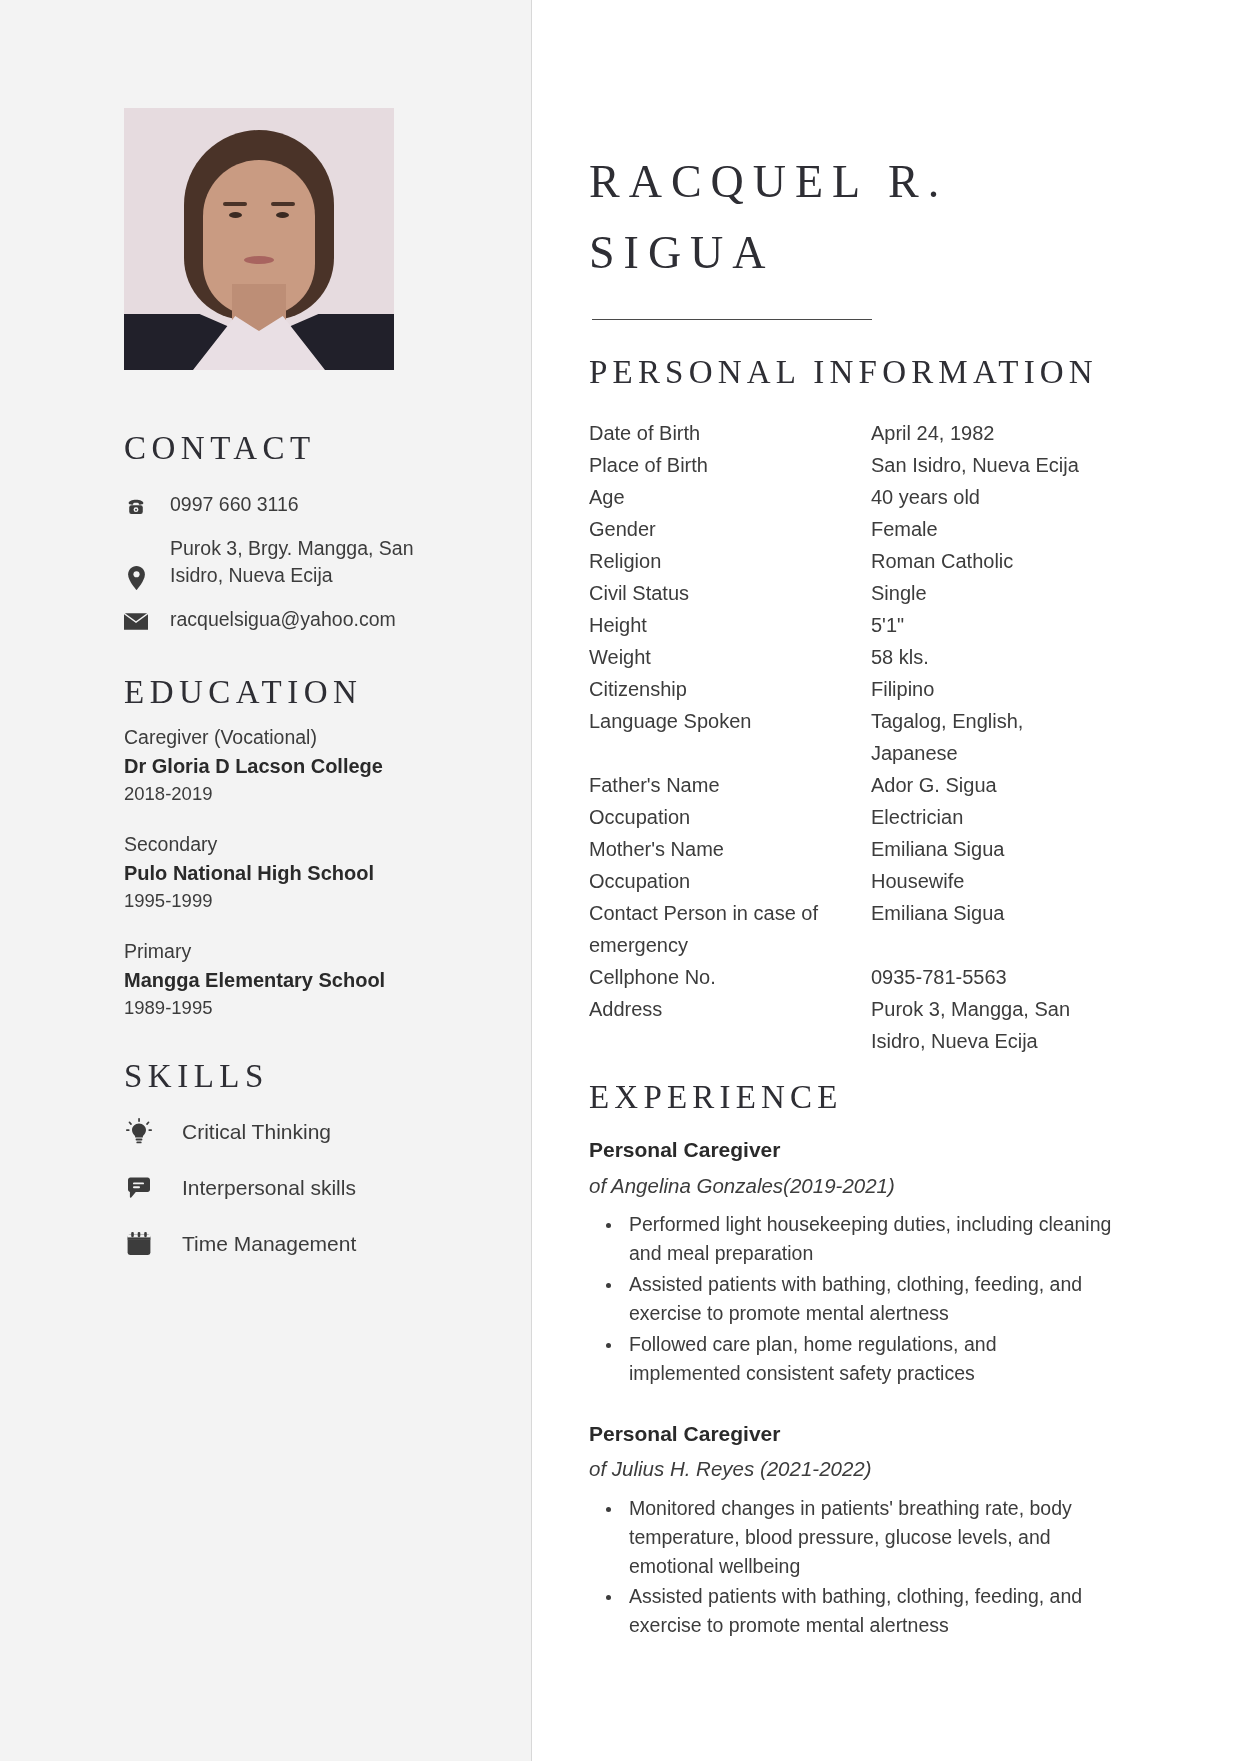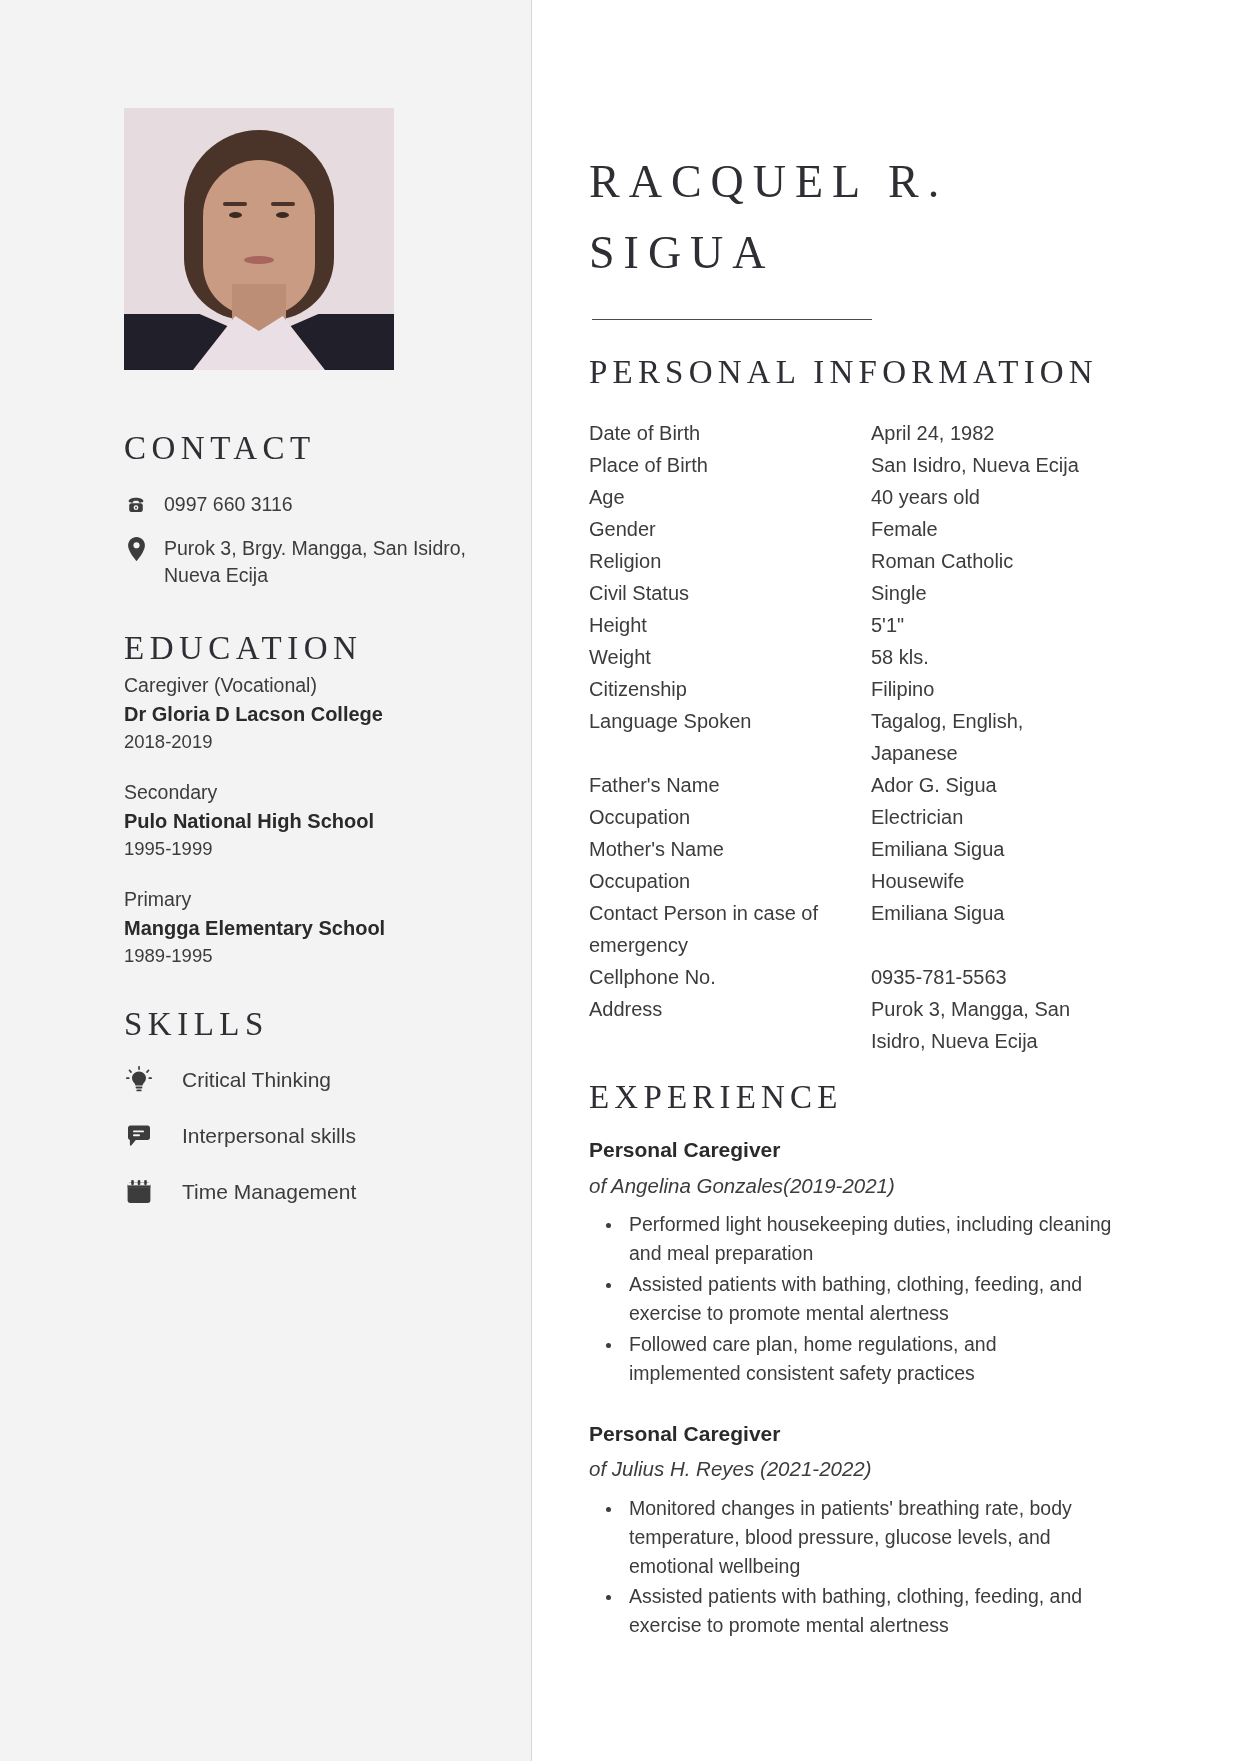--- a/index.html
+++ b/index.html
@@ -69,37 +69,37 @@
     color:#2e2e34;
     font-weight:400;
   }
   h2.contact-head { margin-top:60px; }
   h2.education-head { margin-top:40px; }
   h2.skills-head { margin-top:36px; }
 
   .contact-list { margin-top:24px; }
   .contact-row {
     display:flex;
-    align-items:flex-start;
-    gap:16px;
+    align-items:flex-end;
+    gap:22px;
     margin-bottom:16px;
     font-size:19.5px;
     color:#3c3c3c;
     line-height:1.42;
     max-width:348px;
   }
   .contact-row .ico {
     flex:0 0 24px;
     width:24px; height:24px;
     display:flex; align-items:center; justify-content:center;
     margin-top:2px;
   }
   .contact-row .ico svg { display:block; }
 
-  .edu-list { margin-top:4px; }
+  .edu-list { margin-top:12px; }
   .edu-item { margin-bottom:22px; max-width:350px; }
   .edu-level { font-size:19.5px; color:#3c3c3c; line-height:1.5; }
   .edu-school { font-size:20px; font-weight:bold; color:#2a2a2a; line-height:1.45; }
   .edu-years { font-size:18.5px; color:#3c3c3c; line-height:1.45; }
 
   .skills-list { margin-top:22px; }
   .skill-row {
     display:flex; align-items:center; gap:28px;
     margin-bottom:26px;
     font-size:21px; color:#3c3c3c;
@@ -194,20 +194,29 @@
       <div class="contact-row">
         <span class="ico">
           <svg width="19" height="24" viewBox="0 0 24 32" fill="#3c3c3c">
             <path d="M12 0C5.8 0 .8 5 .8 11.2c0 8.4 11.2 20.8 11.2 20.8s11.2-12.4 11.2-20.8C23.2 5 18.2 0 12 0z"></path>
             <circle cx="12" cy="11" r="4.1" fill="#f3f3f3"></circle>
           </svg>
         </span>
         <span>Purok 3, Brgy. Mangga, San Isidro, Nueva Ecija</span>
       </div>
 
+      <div class="contact-row">
+        <span class="ico">
+          <svg width="24" height="18" viewBox="0 0 26 19" fill="#3c3c3c">
+            <path d="M0 1.2v16.6h26V1.2L13 10.6 0 1.2z"></path>
+            <path d="M1 0h24L13 8.7 1 0z"></path>
+          </svg>
+        </span>
+        <span>racquelsigua@yahoo.com</span>
+      </div>
     </div>
 
     <h2 class="side-head education-head">EDUCATION</h2>
     <div class="edu-list">
       <div class="edu-item">
         <div class="edu-level">Caregiver (Vocational)</div>
         <div class="edu-school">Dr Gloria D Lacson College</div>
         <div class="edu-years">2018-2019</div>
       </div>
       <div class="edu-item">

